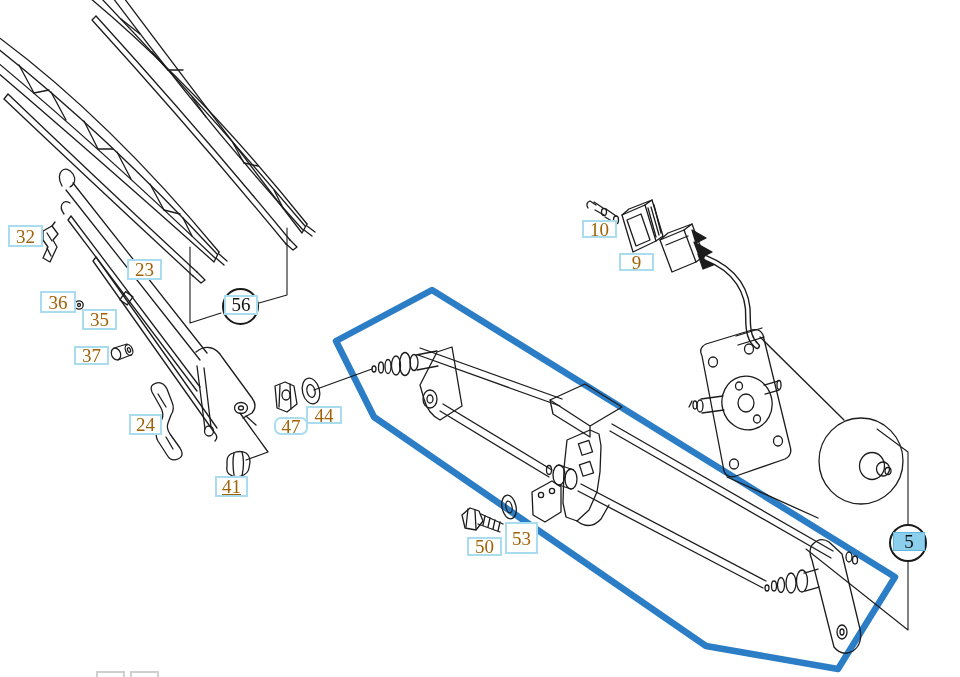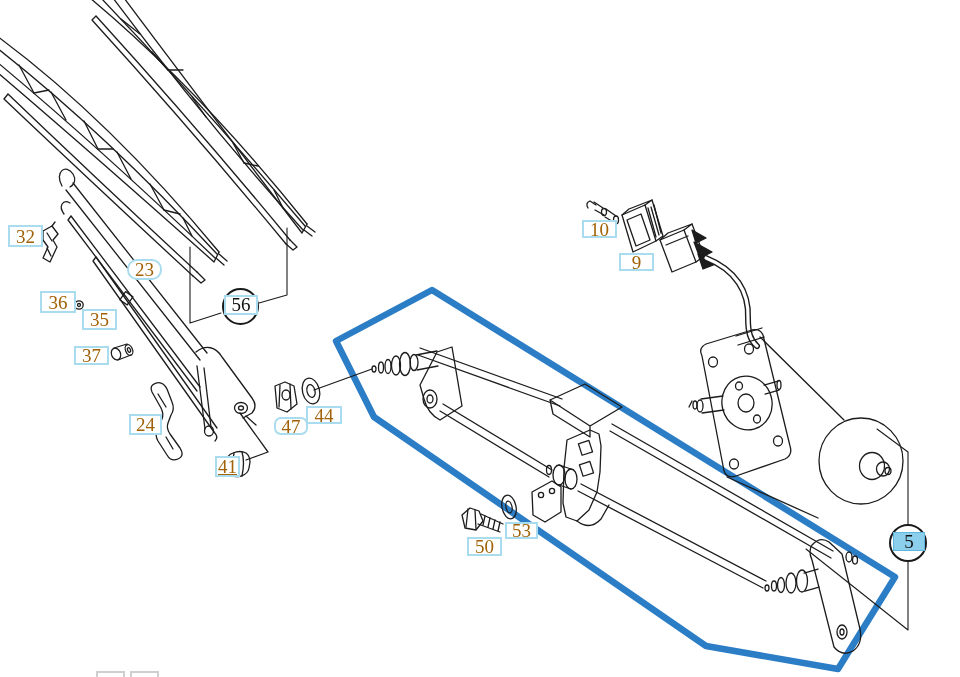--- a/index.html
+++ b/index.html
@@ -240,30 +240,30 @@
 
     <g stroke-width="1.1">
       <path d="M 190,247 L 190,323 L 221,313"></path>
       <path d="M 287,228 L 287,295 L 259,303"></path>
       <path d="M 877,429 L 908,452 L 908,524"></path>
       <path d="M 908,562 L 908,630 L 806,549"></path>
     </g>
   </svg>
 
   <div class="plabel" style="left:8px;top:225px;width:35px;height:22px;">32</div>
-  <div class="plabel" style="left:127px;top:259px;width:35px;height:21px;border-radius:10px;">23</div>
+  <div class="plabel" style="left:127px;top:259px;width:35px;height:21px;">23</div>
   <div class="plabel" style="left:40px;top:291px;width:36px;height:22px;">36</div>
   <div class="plabel" style="left:82px;top:309px;width:35px;height:21px;">35</div>
   <div class="plabel" style="left:74px;top:346px;width:35px;height:19px;">37</div>
   <div class="plabel" style="left:129px;top:414px;width:33px;height:21px;text-align:right;">24</div>
   <div class="plabel" style="left:274px;top:417px;width:34px;height:18px;border-radius:7px;">47</div>
   <div class="plabel" style="left:306px;top:406px;width:36px;height:18px;">44</div>
-  <div class="plabel" style="left:215px;top:456px;width:25px;height:21px;text-decoration:underline;">41</div>
+  <div class="plabel" style="left:215px;top:476px;width:33px;height:21px;text-decoration:underline;">41</div>
   <div class="plabel" style="left:467px;top:537px;width:35px;height:19px;">50</div>
-  <div class="plabel" style="left:505px;top:522px;width:33px;height:17px;">53</div>
+  <div class="plabel" style="left:505px;top:522px;width:33px;height:32px;">53</div>
   <div class="plabel" style="left:582px;top:220px;width:35px;height:18px;font-family:Liberation Serif, serif;">10</div>
   <div class="plabel" style="left:619px;top:253px;width:35px;height:18px;">9</div>
 
   <div class="callout-circle" style="left:222px;top:288px;width:37px;height:37px;"></div>
   <div class="callout-box plain" style="left:224px;top:295px;width:34px;height:20px;">56</div>
 
   <div class="callout-circle" style="left:889px;top:524px;width:38px;height:38px;"></div>
   <div class="callout-box selected" style="left:893px;top:532px;width:32px;height:19px;">5</div>
 
   <div class="clipped-label" style="left:96px;top:671px;width:29px;height:12px;"></div>

